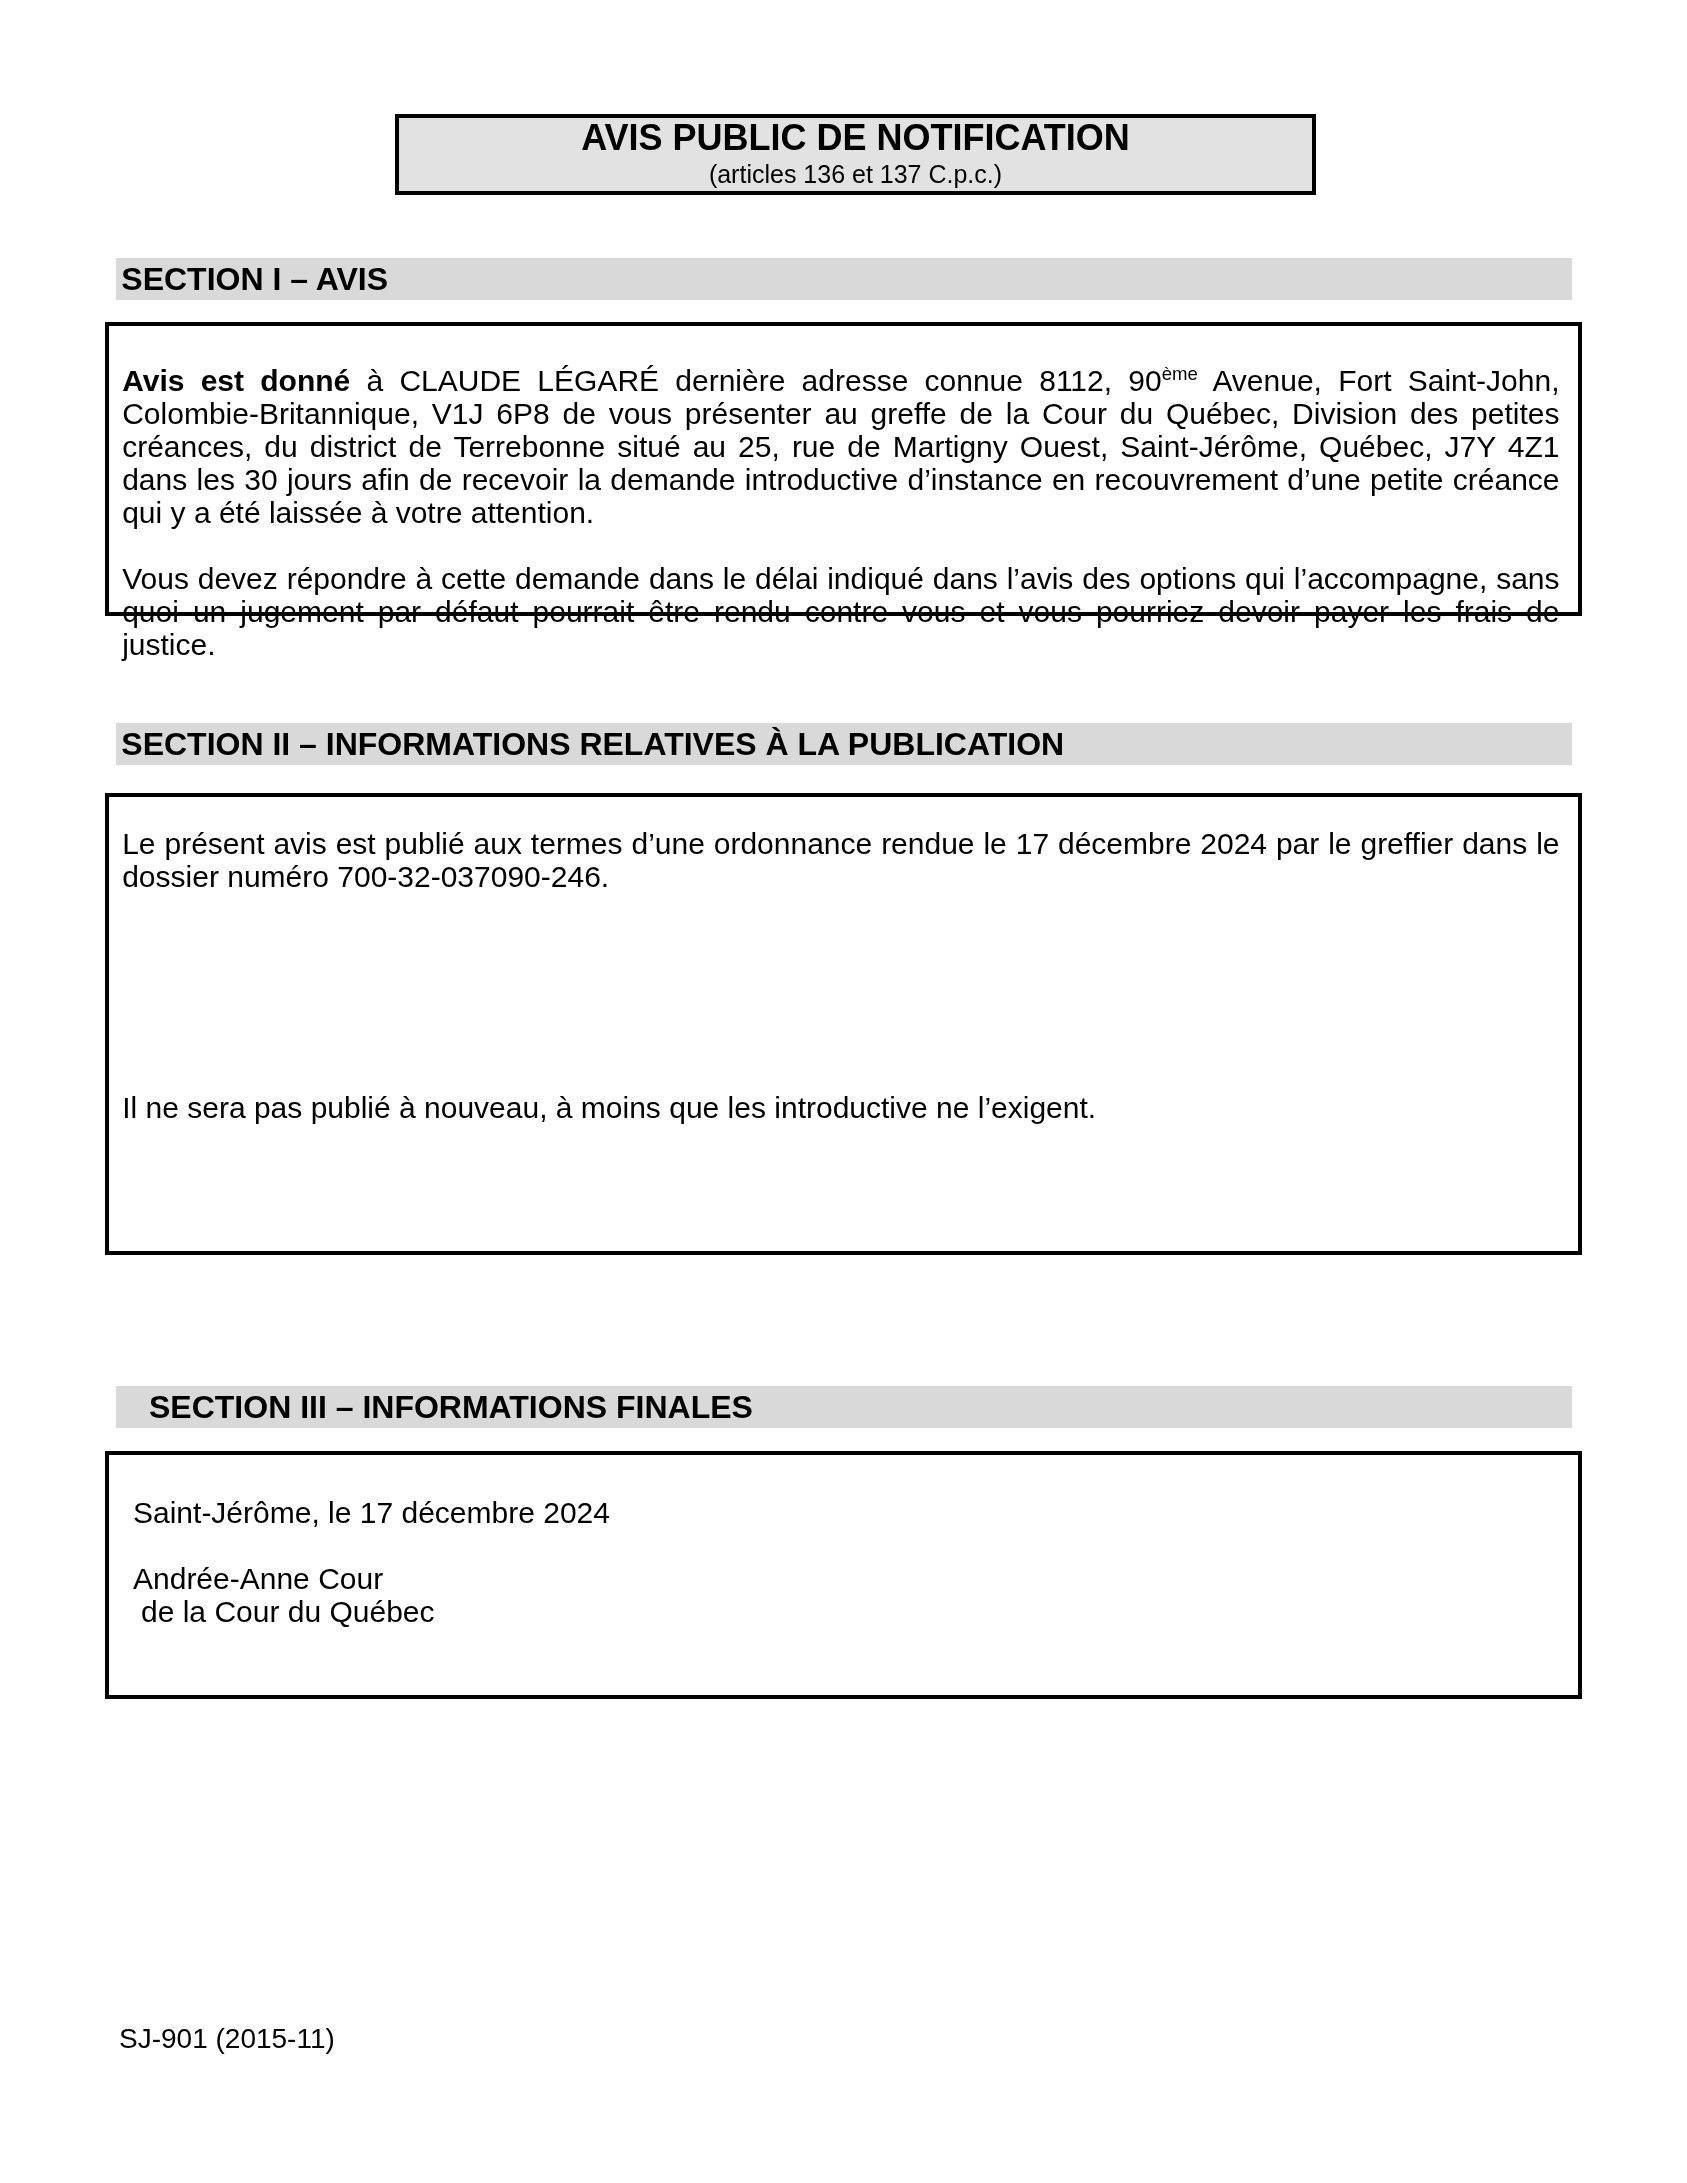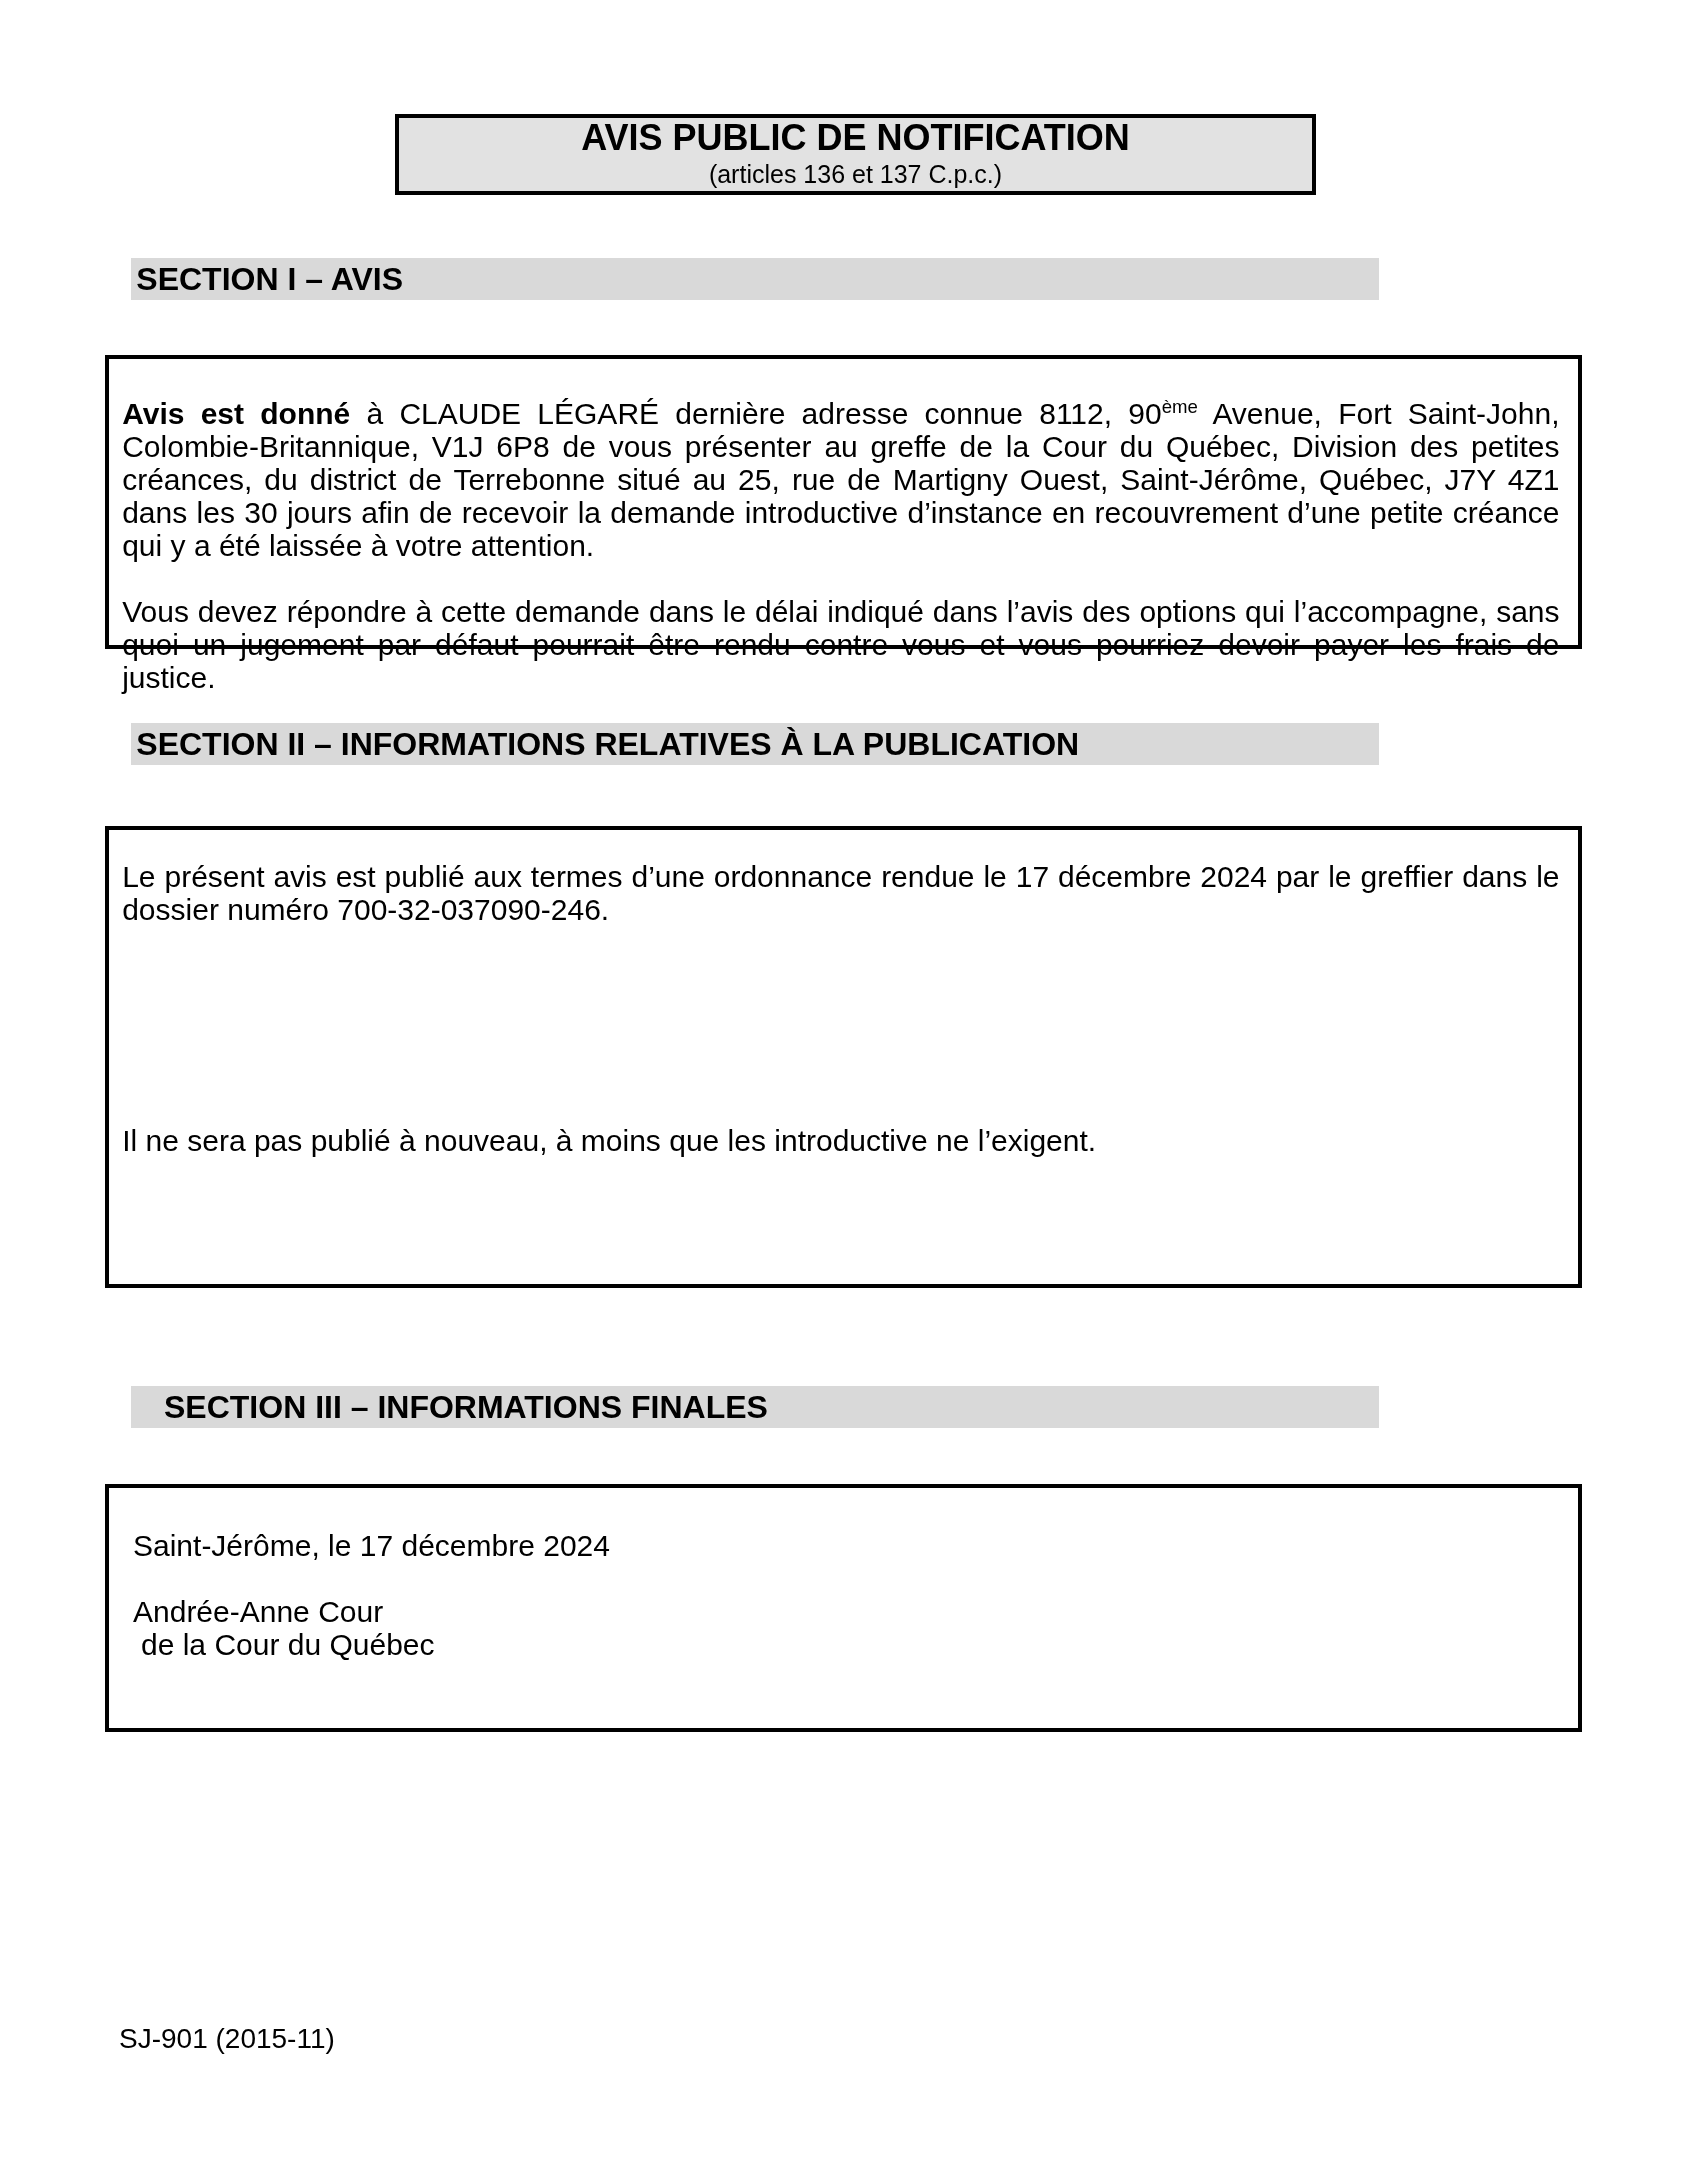--- a/index.html
+++ b/index.html
@@ -30,39 +30,38 @@
     background:var(--title-bg);
     display:flex; flex-direction:column;
     align-items:center; justify-content:center;
     text-align:center;
   }
   .title-main{font-size:36px; font-weight:bold; line-height:40px;}
   .title-sub{font-size:25px; line-height:33px;}
   
   .section-bar{
     position:absolute;
-    left:116px; width:1248px; height:42px;
+    left:116px; width:1456px; height:42px;
     box-sizing:border-box;
     background:var(--bar-bg);
     font-size:32px; font-weight:bold; line-height:42px;
     padding-left:5.3px;
     white-space:nowrap;
-    margin-left:15px;
   }
   #bar-1{top:258px;}
   #bar-2{top:723px;}
   #bar-3{top:1386px;padding-left:33px;}
   
   .content-box{
     position:absolute;
     left:105px; width:1477px;
     box-sizing:border-box;
     border:4px solid var(--border-color);
     background:var(--page-bg);
-    font-size:30px; line-height:33px;margin-top:33px;
+    font-size:30px; line-height:33px;
   }
   #box-1{top:322px; height:294px; padding:38px 18.5px 0 13.2px;}
   #box-2{top:793px; height:462px; padding:30px 18.5px 0 13.2px;}
   #box-3{top:1451px; height:248px; padding:41px 18.5px 0 24px;}
   .content-box p{margin:0; padding:0;}
   .just{text-align:justify;}
   #box-1 .para-2{margin-top:33px;}
   #box-2 .para-2{margin-top:198px;}
   #box-3 .line-2{margin-top:33px;}
   #box-3 .line-3{margin-left:8px;}

